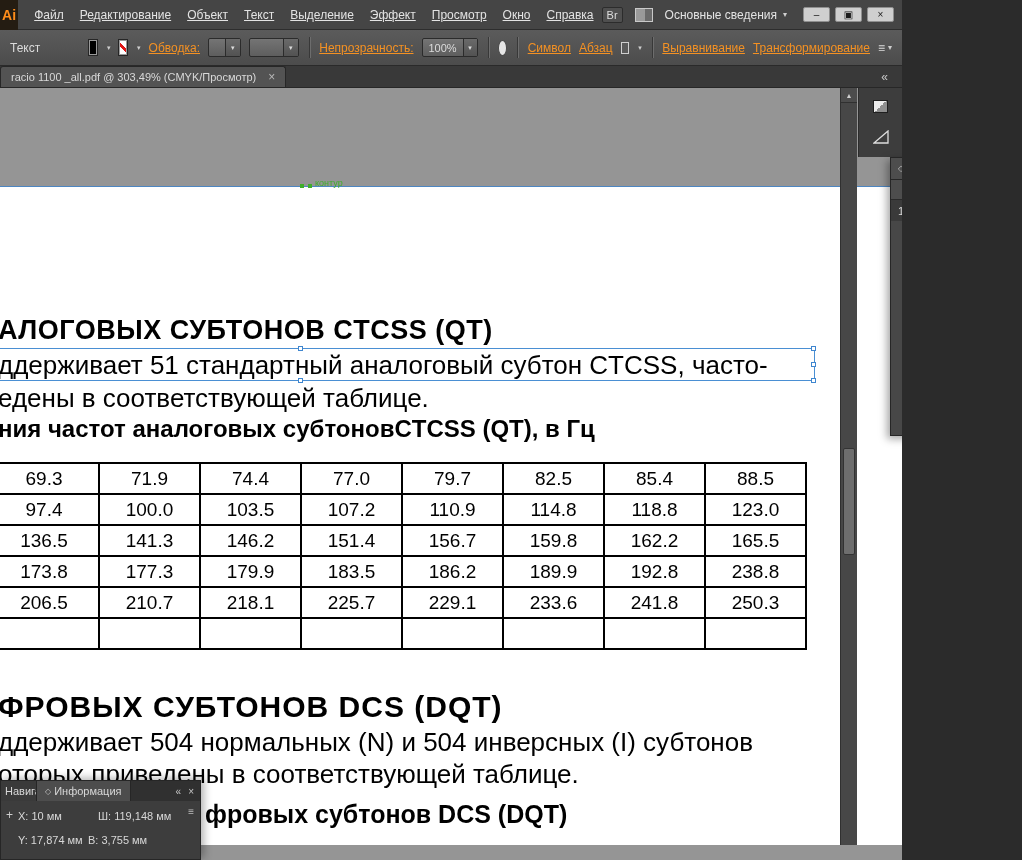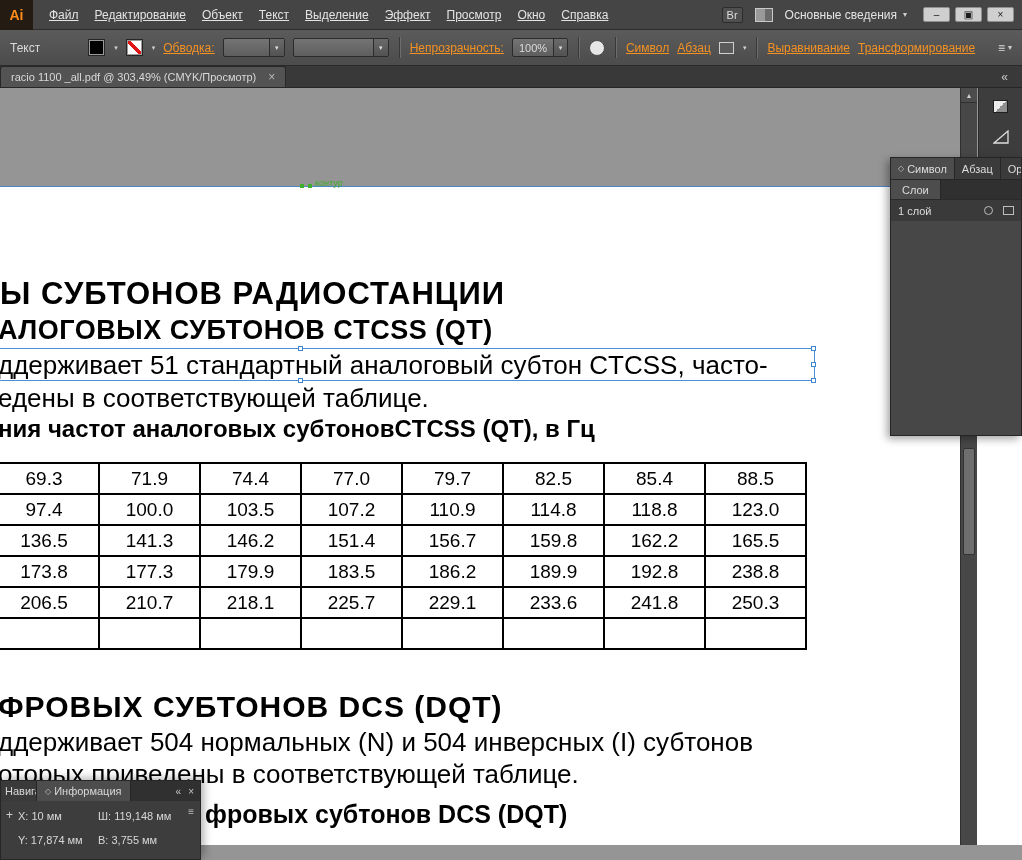--- a/index.html
+++ b/index.html
@@ -1,18 +1,18 @@
 <!DOCTYPE html>
 <html><head>
 <meta charset="utf-8">
 <style>
   * { margin:0; padding:0; box-sizing:border-box; }
   html,body { background:#2b2b2b; }
   .app {
-    position:relative; width:1022px; height:860px; overflow:hidden;
+    position:relative; width:902px; height:860px; overflow:hidden;
     font-family:"Liberation Sans", sans-serif; background:#959595;
     -webkit-font-smoothing:antialiased;
   }
 
   
   .menubar {
     position:absolute; top:0; left:0; right:0; height:30px;
     background:#454545; border-bottom:1px solid #2d2d2d;
     display:flex; align-items:center; color:#e3e3e3; font-size:12px; z-index:20;
   }
@@ -143,21 +143,21 @@
   .info-tab-hidden { width:36px; overflow:hidden; background:#3a3a3a;
     border-right:1px solid #262626; display:flex; align-items:center; padding-left:4px; white-space:nowrap; }
   .info-tab { background:#4d4d4d; border-right:1px solid #262626;
     display:flex; align-items:center; gap:3px; padding:0 8px; }
   .info-head-icons { margin-left:auto; display:flex; align-items:center; gap:7px; padding-right:6px;
     color:#c7c7c7; font-size:10px; }
   .info-body { position:relative; height:59px; }
   .crosshair { position:absolute; left:5px; top:7px; font-size:12px; color:#cfcfcf; }
   .info-cell { position:absolute; white-space:nowrap; }
   .ic-x { left:17px; top:9px; } .ic-w { left:97px; top:9px; }
-  .ic-y { left:17px; top:33px; } .ic-h { left:97px; top:33px; }
+  .ic-y { left:17px; top:33px; } .ic-h { left:87px; top:33px; }
   .info-menu { position:absolute; right:6px; top:5px; color:#bdbdbd; font-size:10px; }
 
   
   .statusbar { position:absolute; left:0; bottom:0; right:0; height:15px;
     background:#3a3a3a; border-top:1px solid #292929; z-index:4;
     color:#cfcfcf; font-size:11px; }
   .sel-label { position:absolute; left:238px; top:1px; white-space:nowrap; }
   .sel-next-btn { position:absolute; left:411px; top:1px; width:15px; height:12px;
     background:#4c4c4c; border:1px solid #2a2a2a; display:flex; align-items:center;
     justify-content:center; font-size:6px; color:#ccc; }
@@ -257,21 +257,20 @@
     <span class="collapse-dock">«</span>
   </div>
 
   <div class="canvas">
     <div class="page"></div>
     <div class="guide-line"></div>
     <span class="guide-label">контур</span>
     <span class="green-handle" style="left:300px; top:96px;"></span>
     <span class="green-handle" style="left:308px; top:96px;"></span>
 
-    <div class="doc-text h1">Ы СУБТОНОВ РАДИОСТАНЦИИ</div>
     <div class="doc-text h2">АЛОГОВЫХ СУБТОНОВ CTCSS (QT)</div>
 
     <div class="sel-box"></div>
 
     <span class="sel-handle" style="left:298px; top:258px;"></span>
     <span class="sel-handle" style="left:811px; top:258px;"></span>
 
     <span class="sel-handle" style="left:811px; top:274px;"></span>
 
     <span class="sel-handle" style="left:298px; top:290px;"></span>

